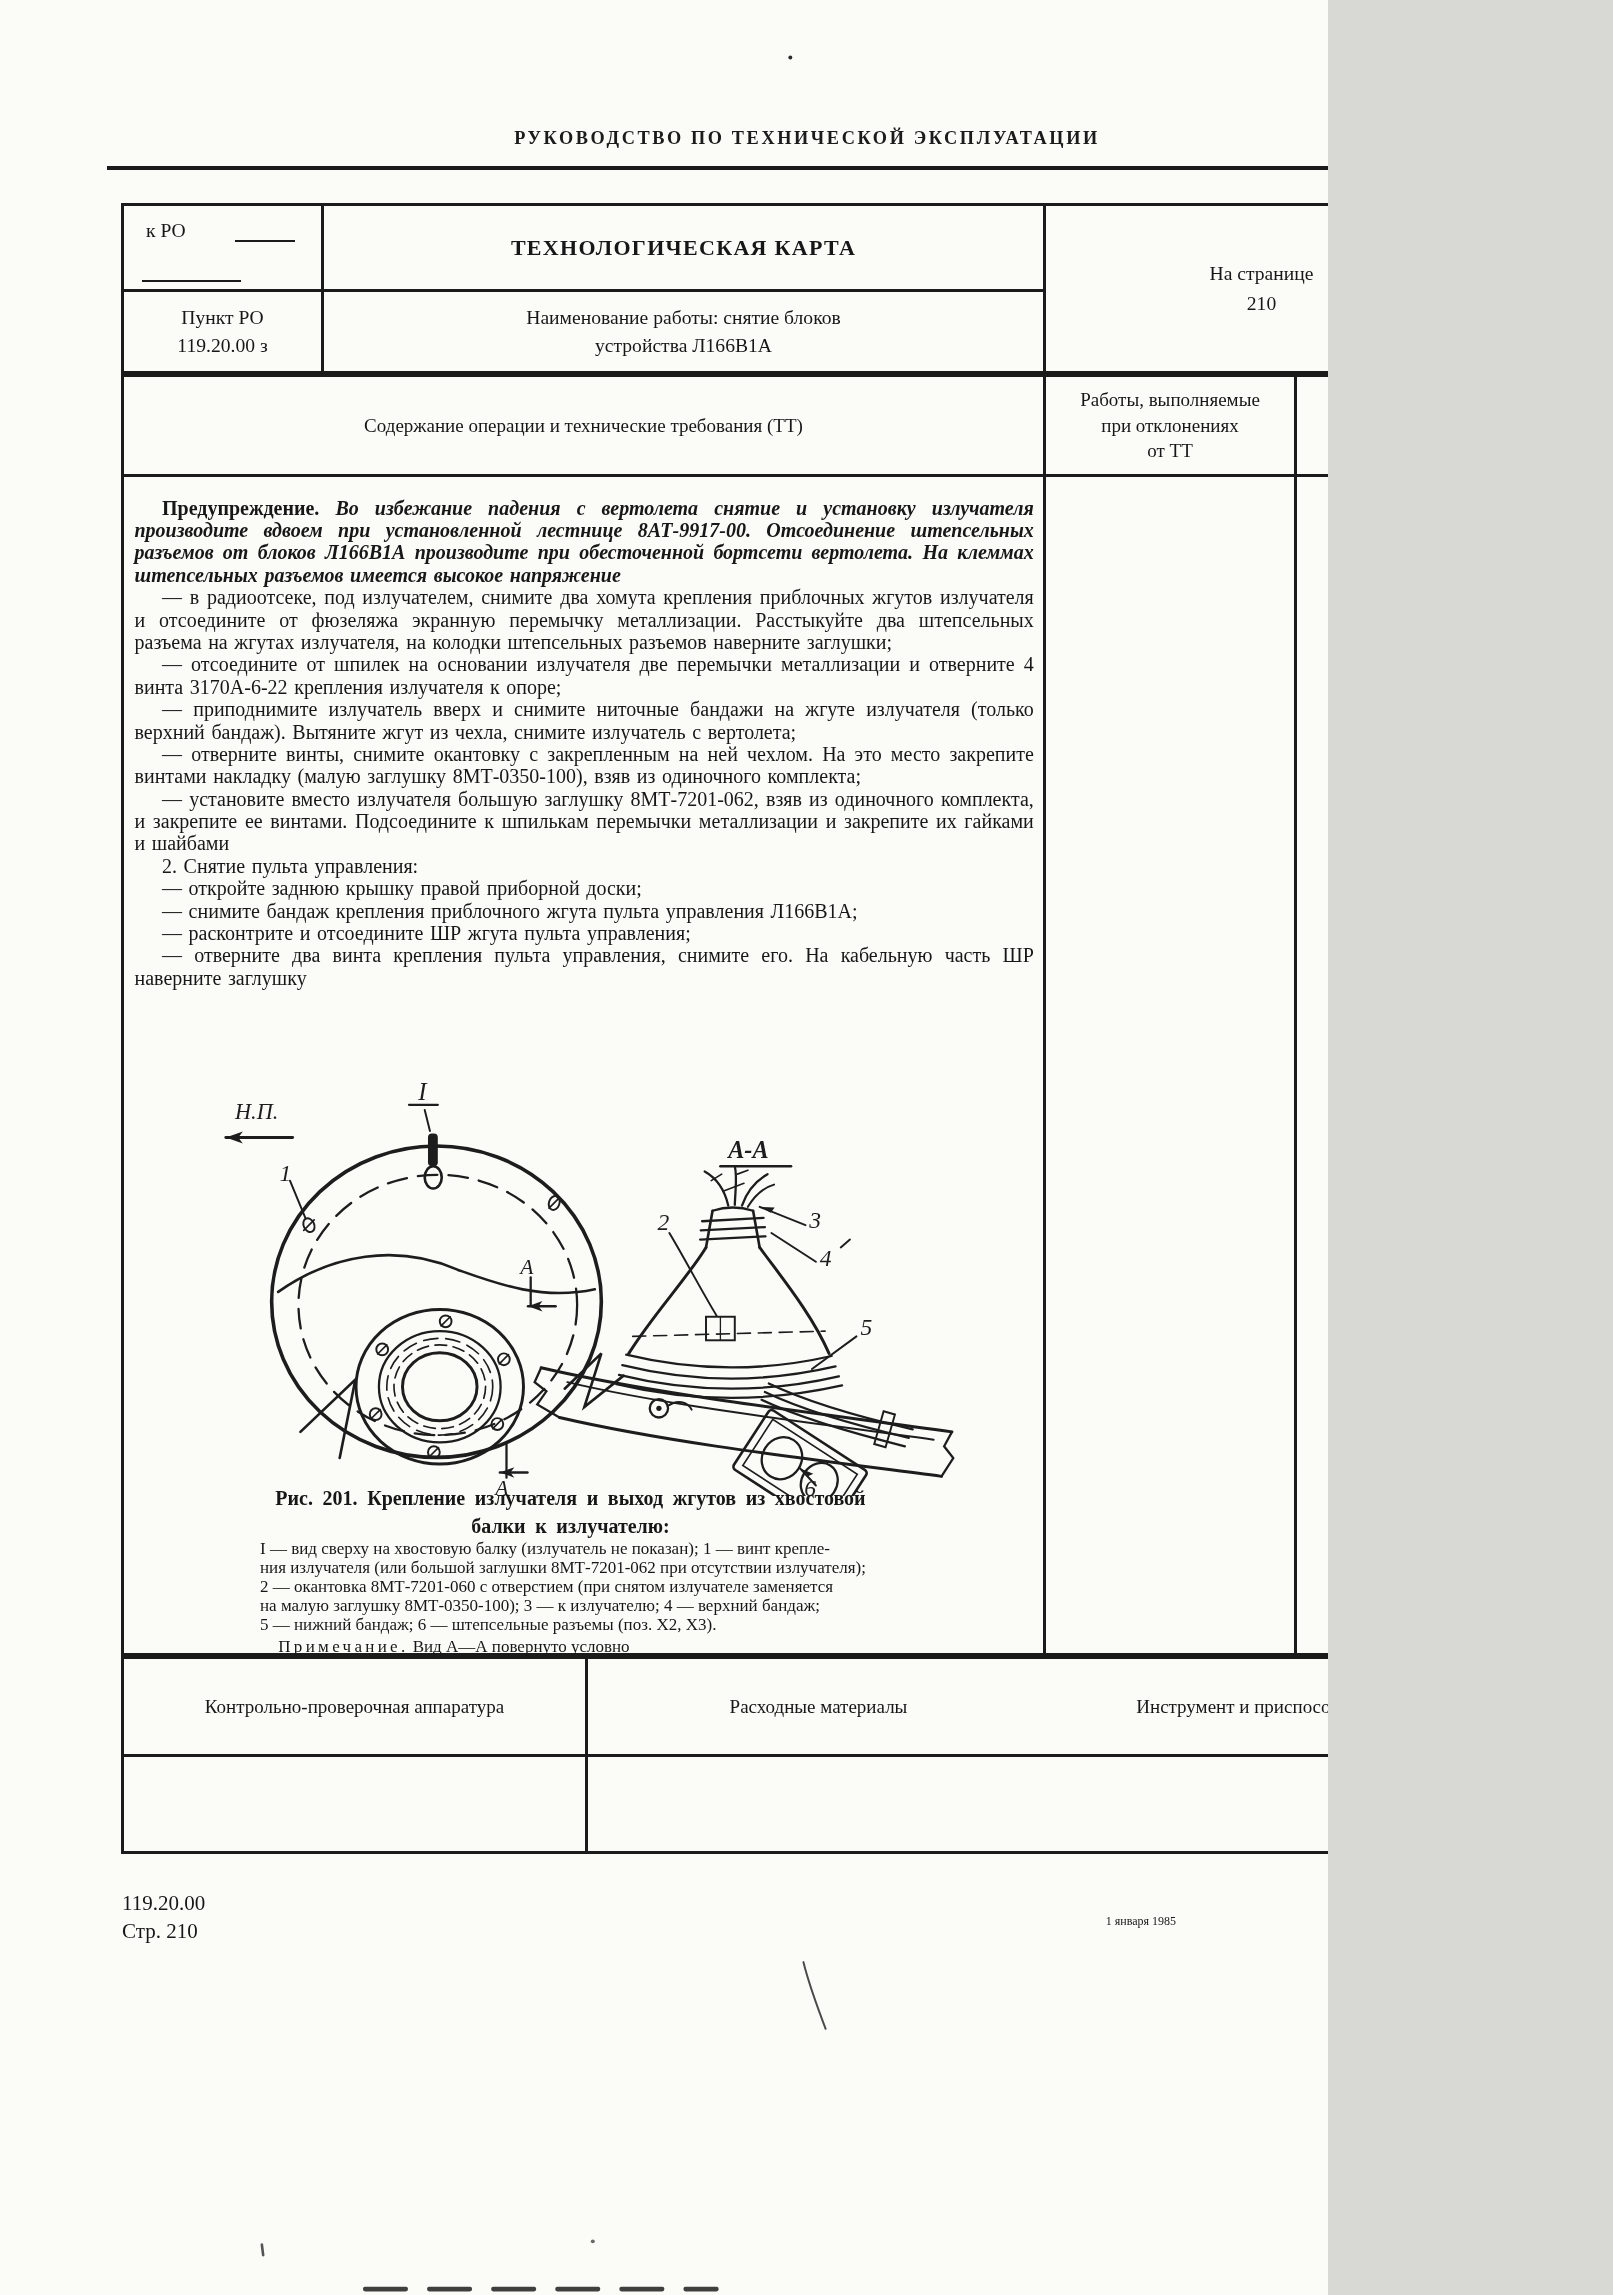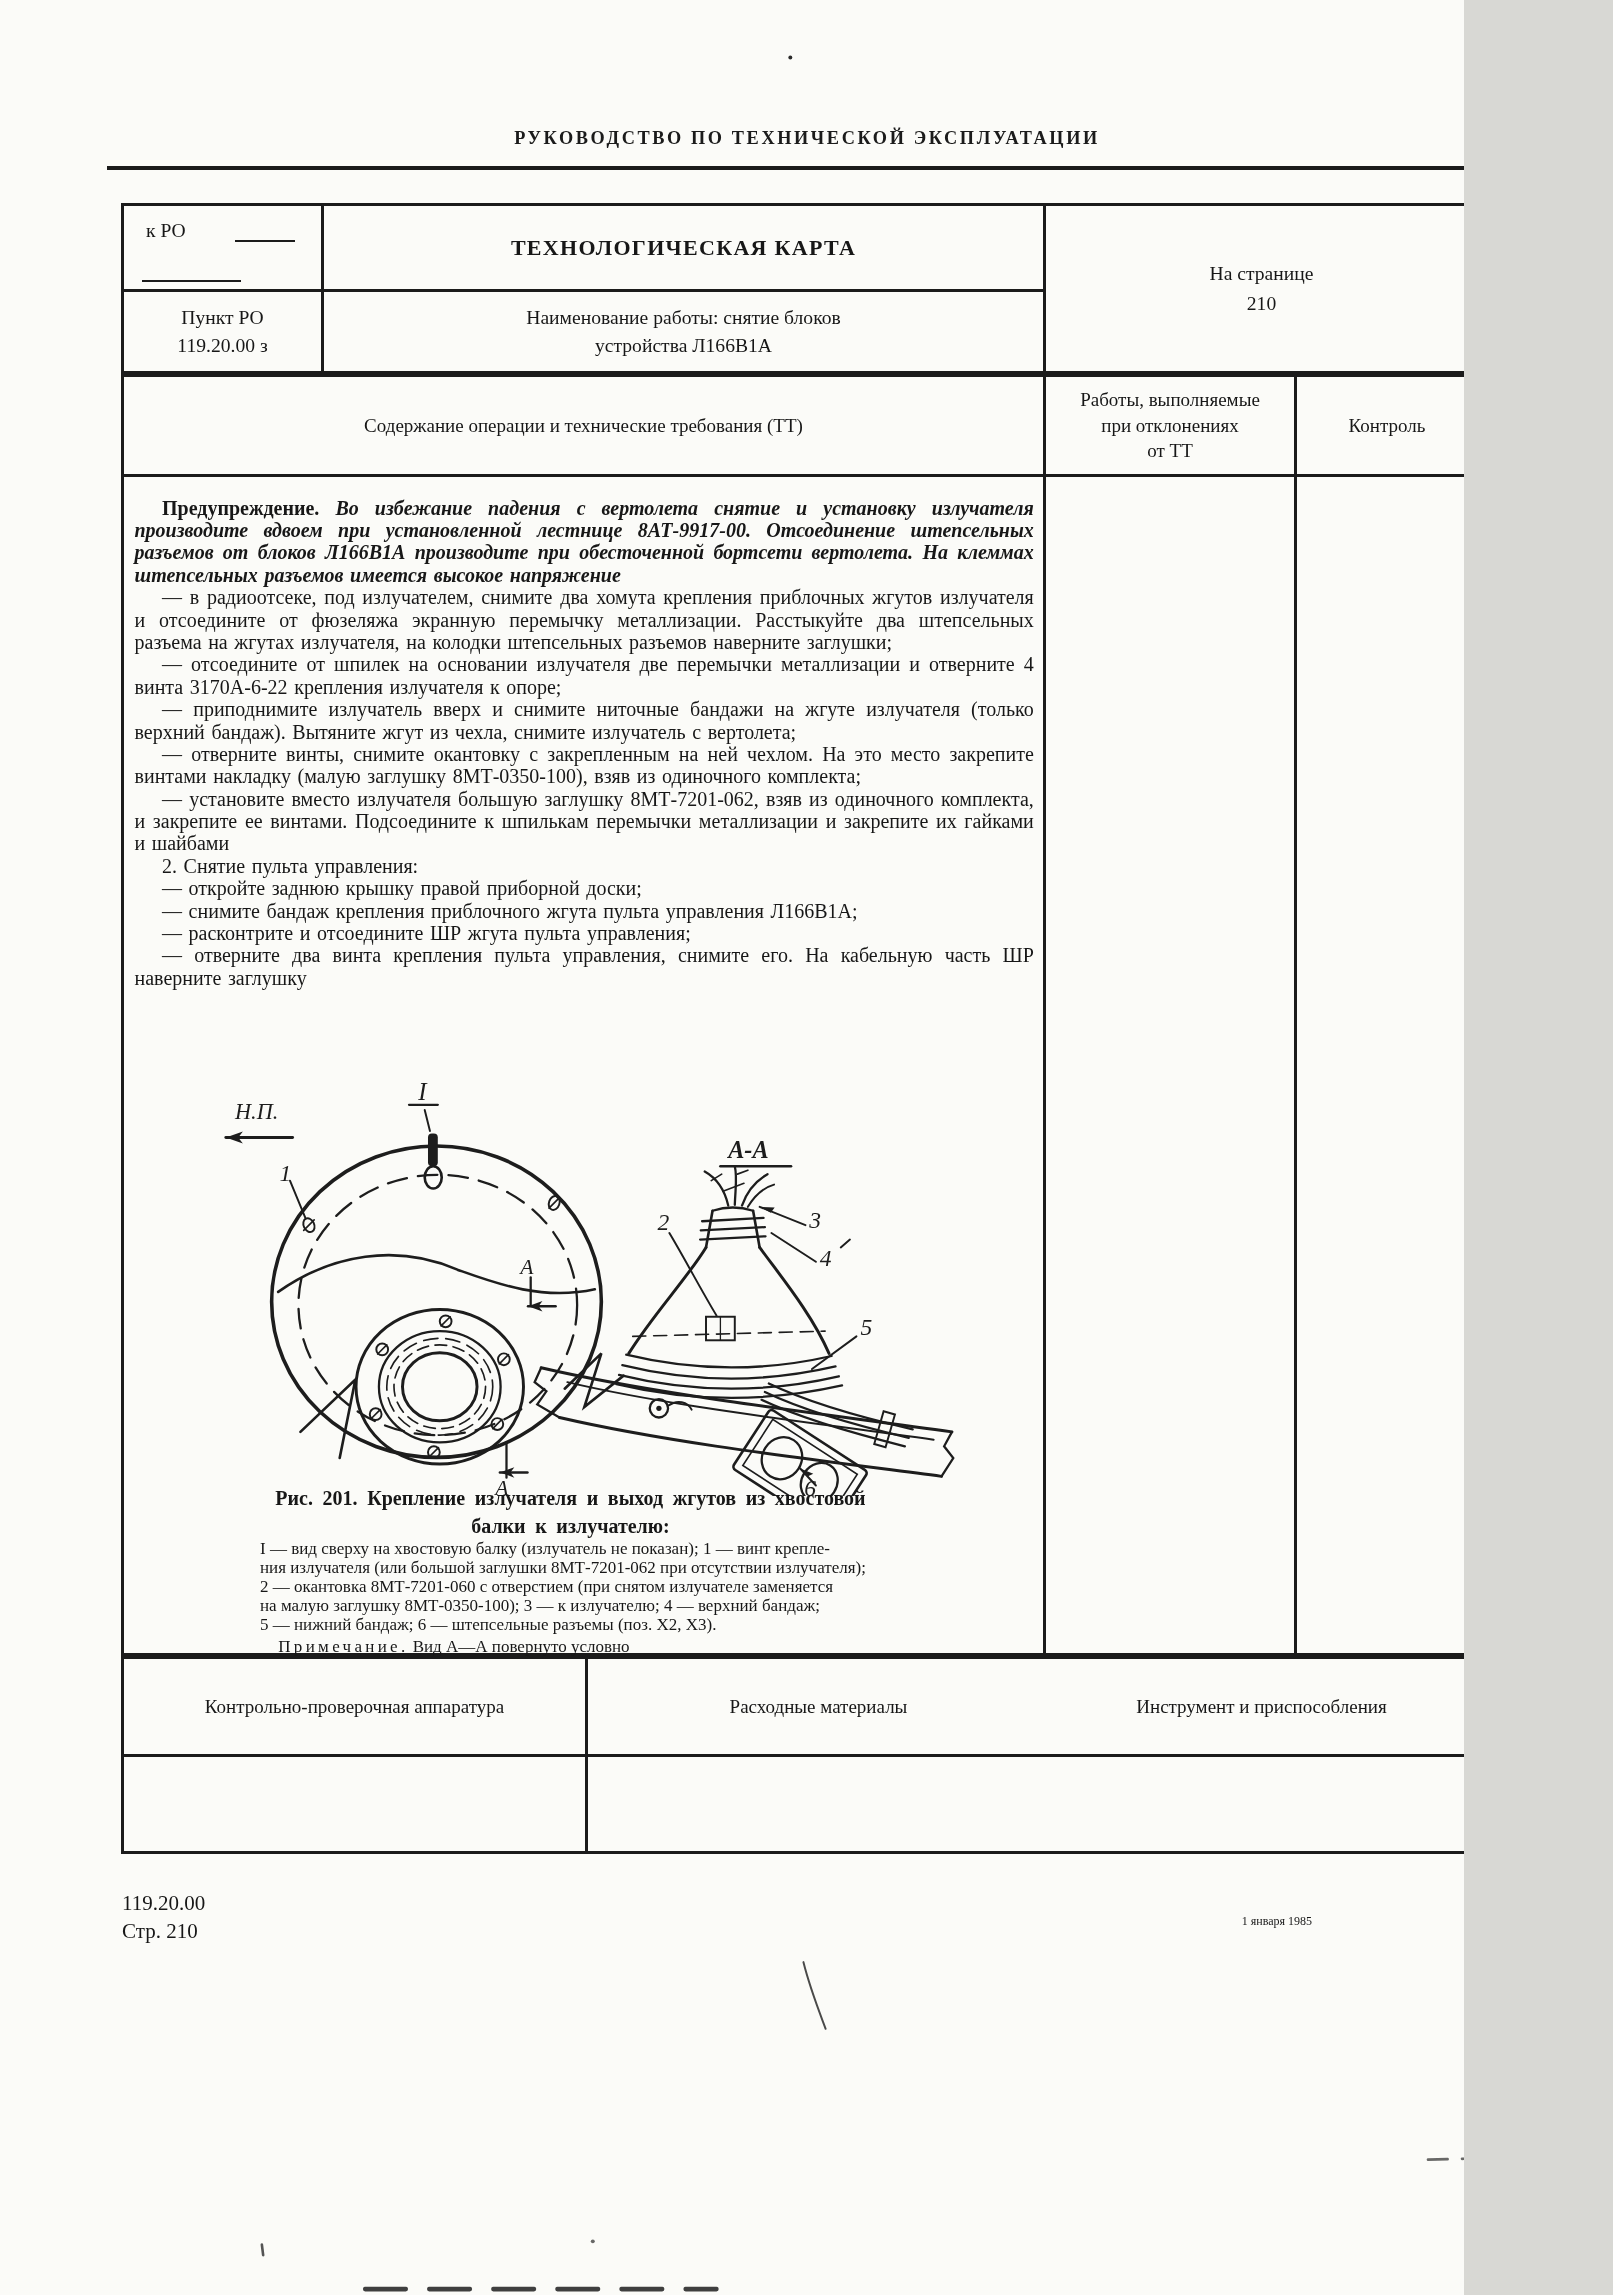--- a/index.html
+++ b/index.html
@@ -1,16 +1,16 @@
 <!DOCTYPE html>
 <html style="font-size:10.5px"><head>
 <meta charset="utf-8">
 <style>
   html,body{margin:0;padding:0;background:#d8d8d4;}
-  #page{position:relative;width:1464px;height:2295px;background:#fbfbf8;
+  #page{position:relative;width:1328px;height:2295px;background:#fbfbf8;
         font-family:"Liberation Serif", serif;color:#171717;overflow:hidden;}
   .abs{position:absolute;}
   
   .running-head{top:128px;left:0;width:1614px;text-align:center;
     font-size:18.3px;letter-spacing:2.6px;font-weight:bold;color:#1b1b1b;}
   .top-rule{left:107px;top:166px;width:1372px;height:3.9px;background:#1b1b1b;}
   
   .tbl{position:absolute;border:3.9px solid #1b1b1b;box-sizing:border-box;display:grid;}
   .cell{box-sizing:border-box;position:relative;}
   .br{border-right:3.3px solid #1b1b1b;}

